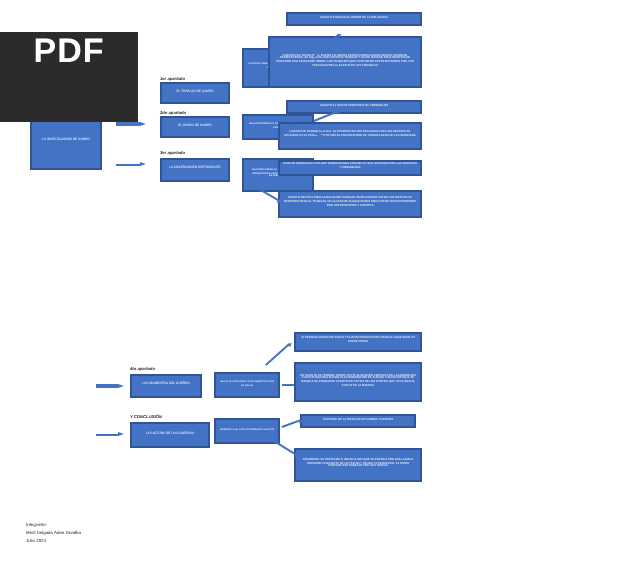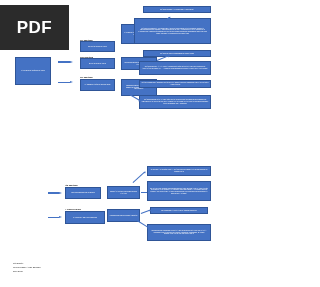--- a/index.html
+++ b/index.html
@@ -7,22 +7,22 @@
     width:216px;height:287px;
     background:#ffffff;
     font-family:"Liberation Sans", sans-serif;
     overflow:hidden;
     position:relative;
   }
   #page{position:absolute;inset:0;background:#fff;}
 
   
   .pdf-badge{
-    position:absolute;left:0;top:5px;width:69px;height:45px;
-    background:#2b2b2b;display:flex;align-items:center;justify-content:center;
+    position:absolute;left:0;top:16px;width:69px;height:45px;
+    background:#2b2b2b;display:flex;align-items:flex-start;justify-content:center;
     z-index:40;
   }
   .pdf-badge span{
     color:#ffffff;font-weight:bold;font-size:17px;letter-spacing:.5px;
     font-family:"Liberation Sans", sans-serif;
   }
 
   
   .box{
     position:absolute;

